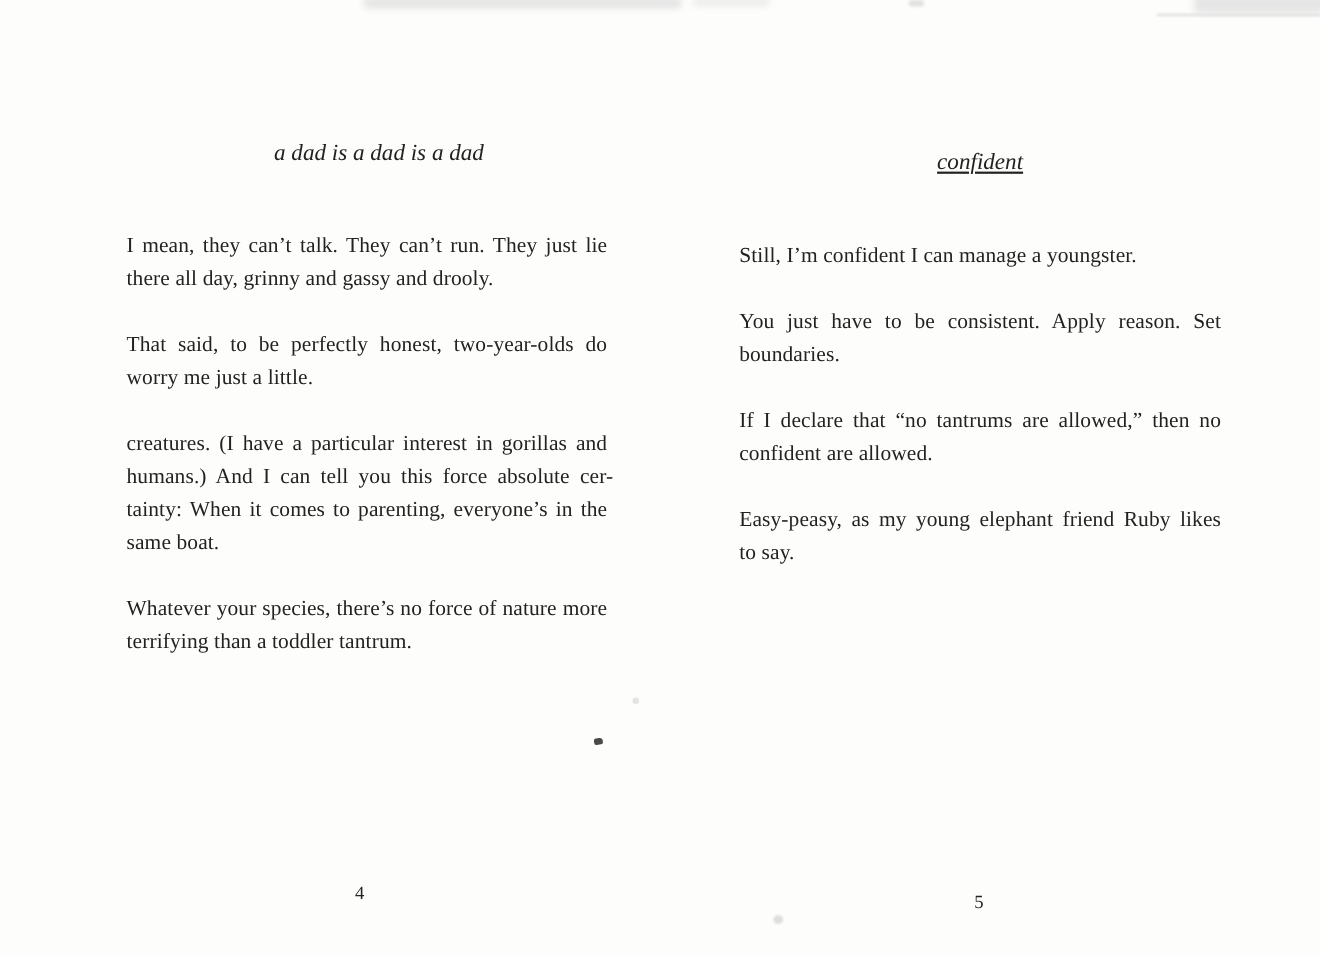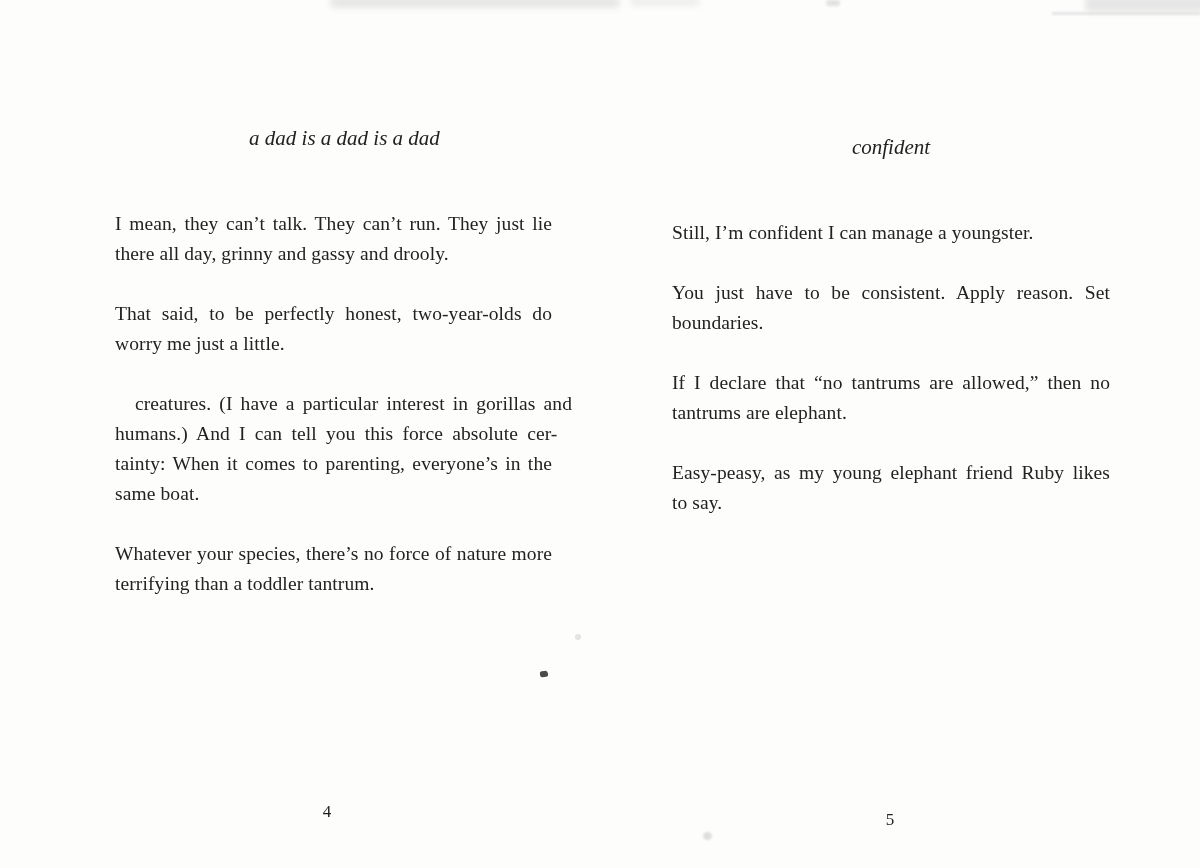--- a/index.html
+++ b/index.html
@@ -16,21 +16,21 @@
   }
   .chapter-title {
     position: absolute;
     font-style: italic;
     font-size: 21px;
     line-height: 24px;
     text-align: center;
     color: var(--ink, #222222);
   }
   .chapter-title.left { left: 126px; top: 126px; width: 437px; }
-  .chapter-title.right { left: 672px; top: 135px; width: 438px; }
+  .chapter-title.right { left: 672px; top: 135px; width: 438px; text-decoration: underline; }
 
   .body-col {
     position: absolute;
     font-size: 19.5px;
     line-height: 30px;
     letter-spacing: 0.1px;
   }
   .body-col.left { left: 115px; top: 209px; width: 437px; }
   .body-col.right { left: 672px; top: 218px; width: 438px; }
 
@@ -95,42 +95,42 @@
   <div class="body-col left">
       <div class="para">
         <div class="line just" style="word-spacing: 2.63594px; text-align: center;"><span>I mean, they can’t talk. They can’t run. They just lie</span></div>
         <div class="line"><span>there all day, grinny and gassy and drooly.</span></div>
       </div>
       <div class="para">
         <div class="line just" style="word-spacing: 5.66964px; text-align: right;"><span>That said, to be perfectly honest, two-year-olds do</span></div>
         <div class="line"><span>worry me just a little.</span></div>
       </div>
       <div class="para">
-        <div class="line just" style="word-spacing: 3.09766px; margin-left: 20px;"><span>creatures. (I have a particular interest in gorillas and</span></div>
+        <div class="line just" style="word-spacing: 3.09766px;"><span>creatures. (I have a particular interest in gorillas and</span></div>
         <div class="line just" style="word-spacing: 4.22569px;"><span>humans.) And I can tell you this force absolute cer-</span></div>
         <div class="line just" style="word-spacing: 2.35938px;"><span>tainty: When it comes to parenting, everyone’s in the</span></div>
         <div class="line"><span>same boat.</span></div>
       </div>
       <div class="para">
         <div class="line just" style="word-spacing: 0.416016px;"><span>Whatever your species, there’s no force of nature more</span></div>
         <div class="line"><span>terrifying than a toddler tantrum.</span></div>
       </div>
     </div>
 
   <div class="body-col right">
       <div class="para">
         <div class="line"><span>Still, I’m confident I can manage a youngster.</span></div>
       </div>
       <div class="para">
         <div class="line just" style="word-spacing: 6.58594px;"><span>You just have to be consistent. Apply reason. Set</span></div>
         <div class="line"><span>boundaries.</span></div>
       </div>
       <div class="para">
         <div class="line just" style="word-spacing: 3.93229px;"><span>If I declare that “no tantrums are allowed,” then no</span></div>
-        <div class="line"><span>tantrums are elephant.</span></div>
+        <div class="line"><span>confident are allowed.</span></div>
       </div>
       <div class="para">
         <div class="line just" style="word-spacing: 3.55134px;"><span>Easy-peasy, as my young elephant friend Ruby likes</span></div>
         <div class="line"><span>to say.</span></div>
       </div>
     </div>
 
   <div class="page-number left">4</div>
 
   <div class="page-number right">5</div>

